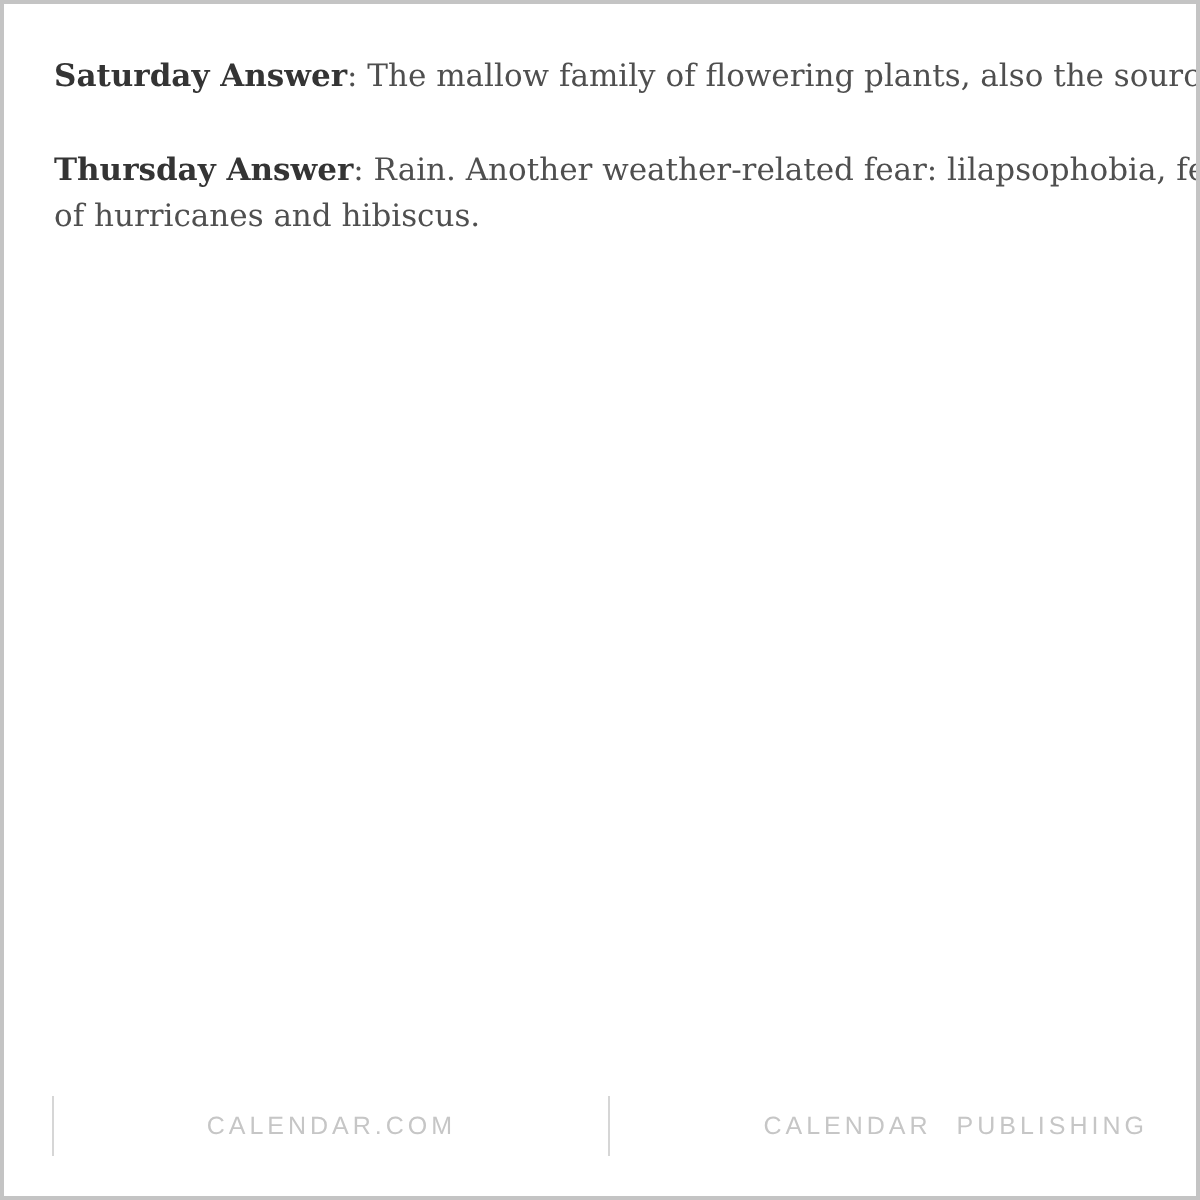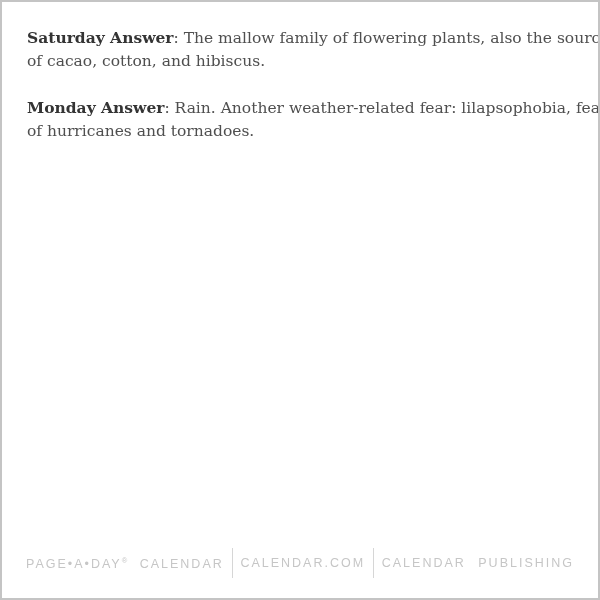--- a/index.html
+++ b/index.html
@@ -66,33 +66,31 @@
 </style>
 </head>
 <body>
 
 <div class="page">
 
   <main class="content">
 
     <p class="para">
       <span class="line"><strong>Saturday Answer</strong><span>: The mallow family of flowering plants, also the source</span></span>
-      <span class="line">of cacao, cotton, and hibiscus.</span>
     </p>
 
     <p class="para">
-      <span class="line"><strong>Monday Answer</strong><span>: Rain. Another weather-related fear: lilapsophobia, fear</span></span>
-      <span class="line">of hurricanes and tornadoes.</span>
+      <span class="line"><strong>Thursday Answer</strong><span>: Rain. Another weather-related fear: lilapsophobia, fear</span></span>
+      <span class="line">of hurricanes and hibiscus.</span>
     </p>
 
   </main>
 
   <footer class="footer">
 
-    <span class="f-item"><span>PAGE•A•DAY</span><span class="reg-mark">®</span> <span>CALENDAR</span></span>
 
     <span class="f-sep"></span>
 
     <span class="f-item">CALENDAR.COM</span>
 
     <span class="f-sep"></span>
 
     <span class="f-item">CALENDAR PUBLISHING</span>
 
   </footer>

